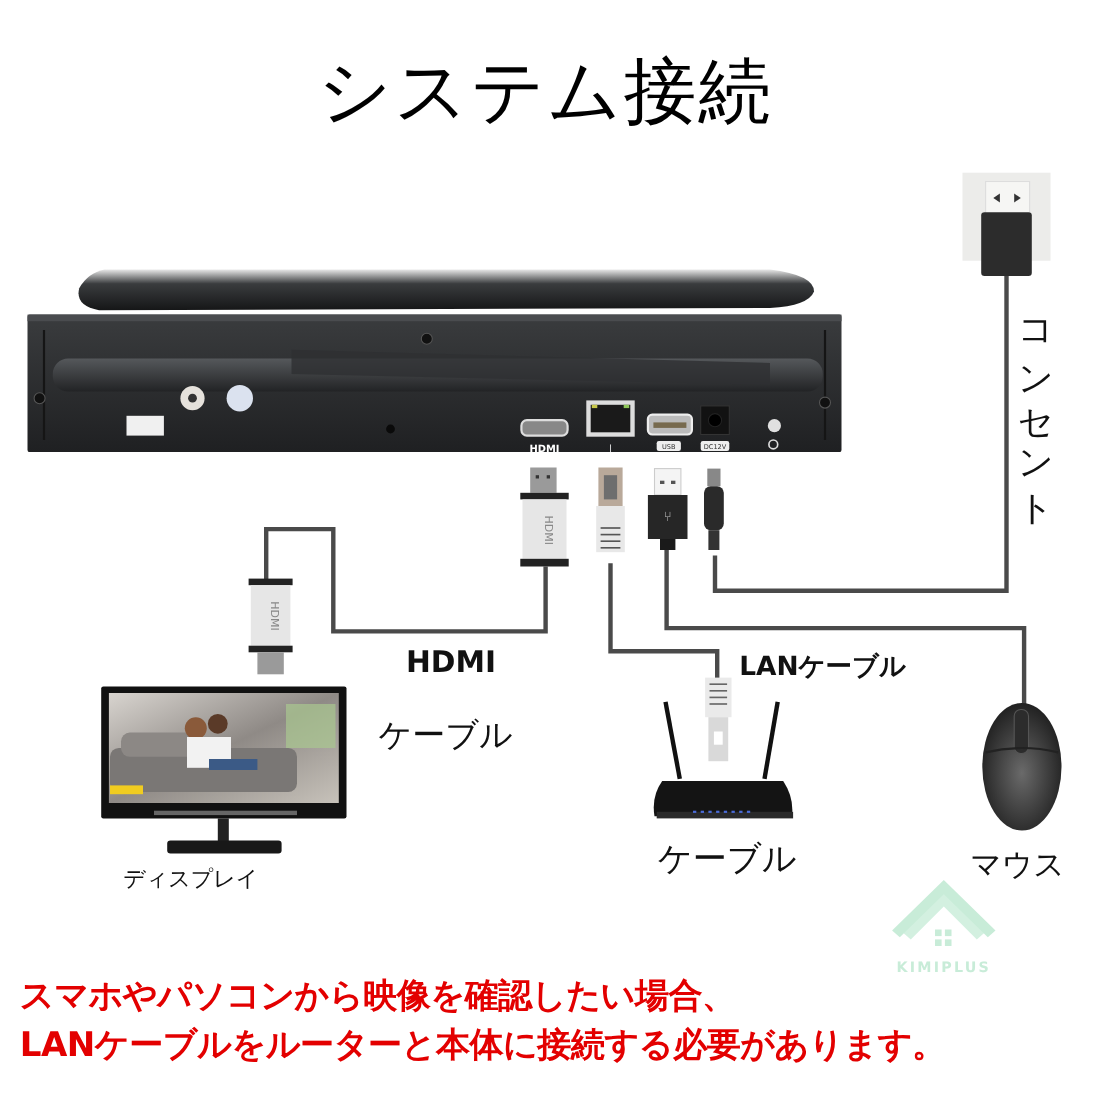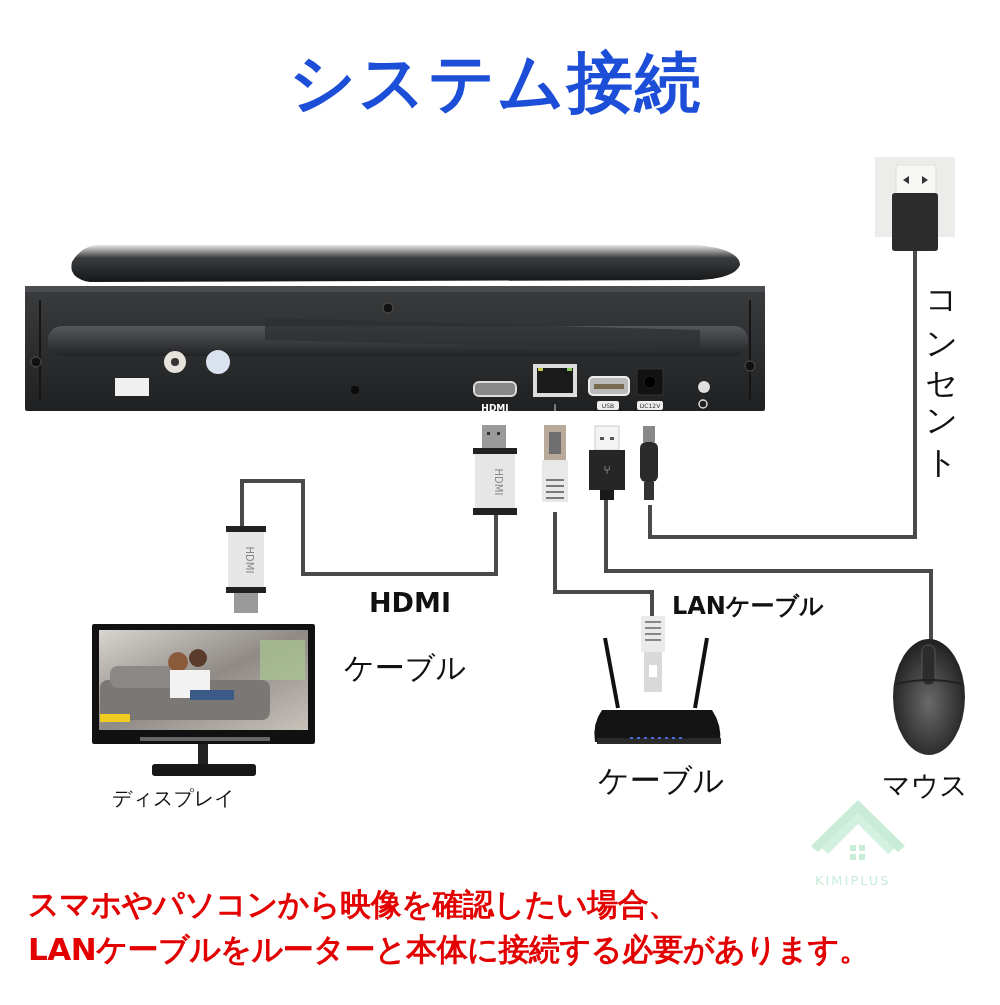--- a/index.html
+++ b/index.html
@@ -1,26 +1,26 @@
 <!DOCTYPE html>
 <html><head>
 <meta charset="utf-8">
 <style>
   html, body { margin: 0; padding: 0; background: #ffffff; }
   body { width: 1000px; height: 1005px; position: relative; overflow: hidden;
          font-family: "DejaVu Sans", "Liberation Sans", sans-serif; }
   .abs { position: absolute; }
-  .title { left: 0; top: 38px; width: 992px; text-align: center; color: #1d4ed8;
-           font-size: 66px; font-weight: bold; letter-spacing: 2px; }
+  .title { left: 0; top: 38px; width: 992px; text-align: center; color: #000000;
+           font-size: 66px; font-weight: normal; letter-spacing: 2px; }
   .label { color: #111; font-weight: bold; }
   .label-cond { font-family: "DejaVu Sans", "Liberation Sans", sans-serif; font-size: 27px; font-weight: bold; color: #111; }
   .vlabel { writing-mode: vertical-rl; font-size: 32px; font-weight: normal; letter-spacing: 2px; color: #111; }
-  .note { left: 28px; color: #e30000; font-size: 31px; font-weight: bold; white-space: nowrap; letter-spacing: -0.5px; }
+  .note { left: 18px; color: #e30000; font-size: 31px; font-weight: bold; white-space: nowrap; letter-spacing: -0.5px; }
   svg { position: absolute; left: 0; top: 0; }
-  .wm-text { color: #c8ecd8; font-weight: normal; font-size: 13px; letter-spacing: 2px; }
+  .wm-text { color: #c8ecd8; font-weight: bold; font-size: 13px; letter-spacing: 2px; }
 </style>
 </head>
 <body>
 
 <div class="abs title">システム接続</div>
 
 <svg width="1000" height="1005" viewBox="0 0 1000 1005">
   <defs>
     <linearGradient id="lidGrad" x1="0" y1="0" x2="0" y2="1">
       <stop offset="0" stop-color="#e8e8e8"></stop>

